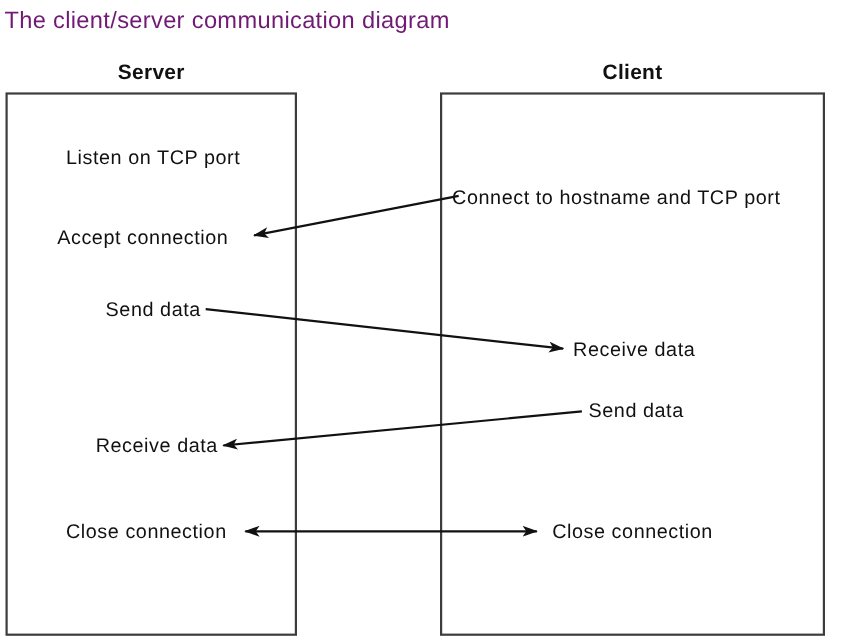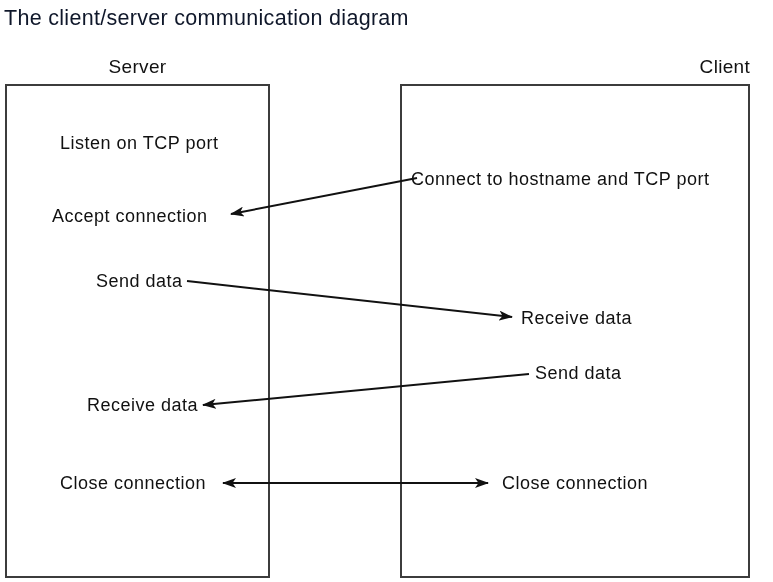--- a/index.html
+++ b/index.html
@@ -14,47 +14,47 @@
     background: #ffffff;
     font-family: "Liberation Sans", sans-serif;
     overflow: hidden;
   }
   .title {
     position: absolute;
     left: 4px;
     top: 6px;
     font-size: 21.5px;
     letter-spacing: 0.3px;
-    color: #0f172a;
+    color: #701a75;
     white-space: nowrap;
     text-align: right;
   }
   .box {
     position: absolute;
     top: 84px;
     height: 494px;
     box-sizing: border-box;
     border: 2px solid #3c3c3c;
     background: #ffffff;
   }
   .server-box { left: 5px;   width: 265px; }
   .client-box { left: 400px; width: 350px; }
   .box-label {
     position: absolute;
     top: 56px;
     height: 22px;
     font-size: 19px;
-    font-weight: normal;
+    font-weight: bold;
     letter-spacing: 0.3px;
     color: #111111;
     text-align: center;
     white-space: nowrap;
   }
   .server-label { left: 5px;   width: 265px; }
-  .client-label { left: 400px; width: 350px; text-align: right; }
+  .client-label { left: 400px; width: 350px; }
   .step {
     position: absolute;
     font-size: 18px;
     line-height: 22px;
     letter-spacing: 0.5px;
     color: #111111;
     white-space: nowrap;
   }
   
   .st-listen    { left: 60px;  top: 132px; }

